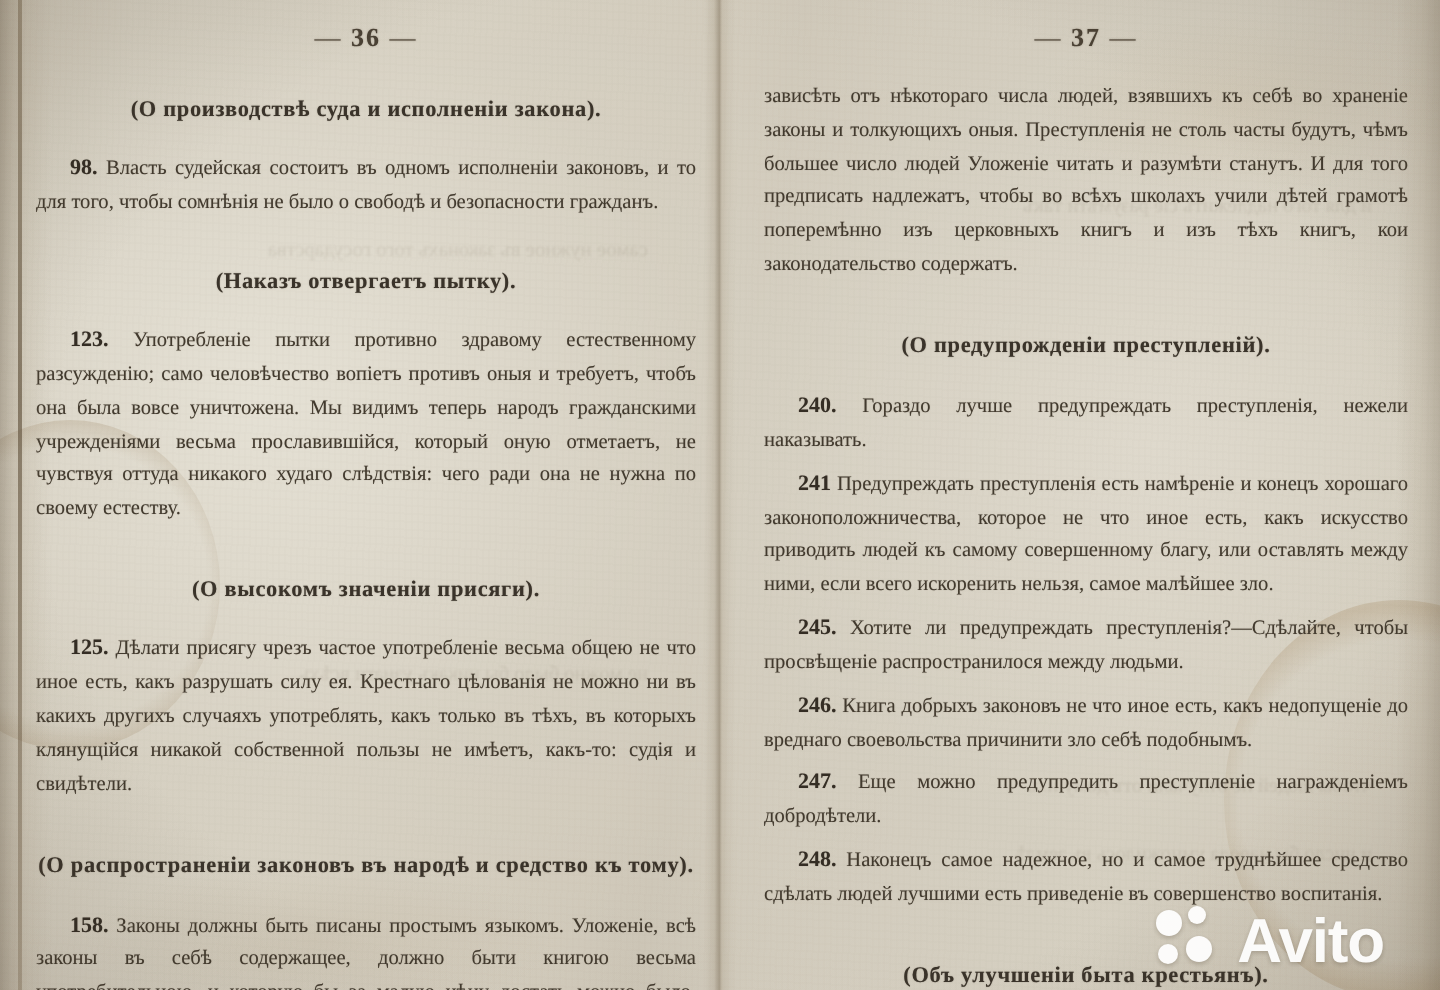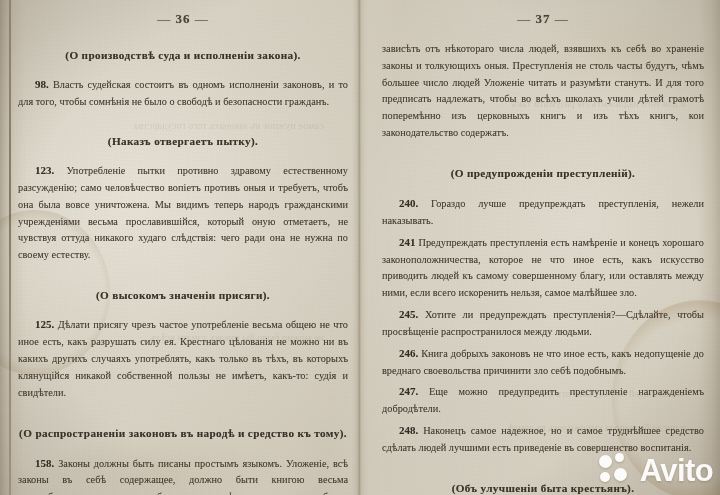--- a/index.html
+++ b/index.html
@@ -161,21 +161,21 @@
   }
   .ghost.g1 { left: 24px;  top: 118px; width: 300px; }
   .ghost.g2 { left: 24px;  top: 330px; width: 300px; }
   .ghost.g3 { left: 386px; top: 96px;  width: 300px; }
   .ghost.g4 { left: 386px; top: 386px; width: 300px; }
   .ghost.g5 { left: 386px; top: 420px; width: 300px; }
 
   
   .watermark {
     position: absolute;
-    right: 7px;
+    right: 28px;
     bottom: 8px;
     display: flex;
     align-items: center;
     gap: 7px;
     opacity: 0.93;
     filter: drop-shadow(0 1px 1px rgba(60,48,30,0.25));
   }
   .wm-dots {
     position: relative;
     width: 34px;

